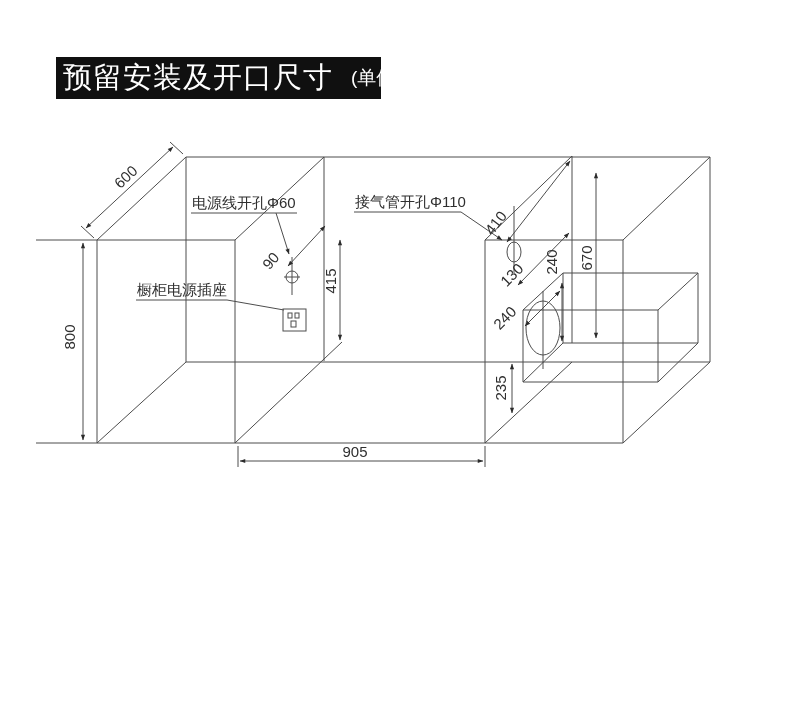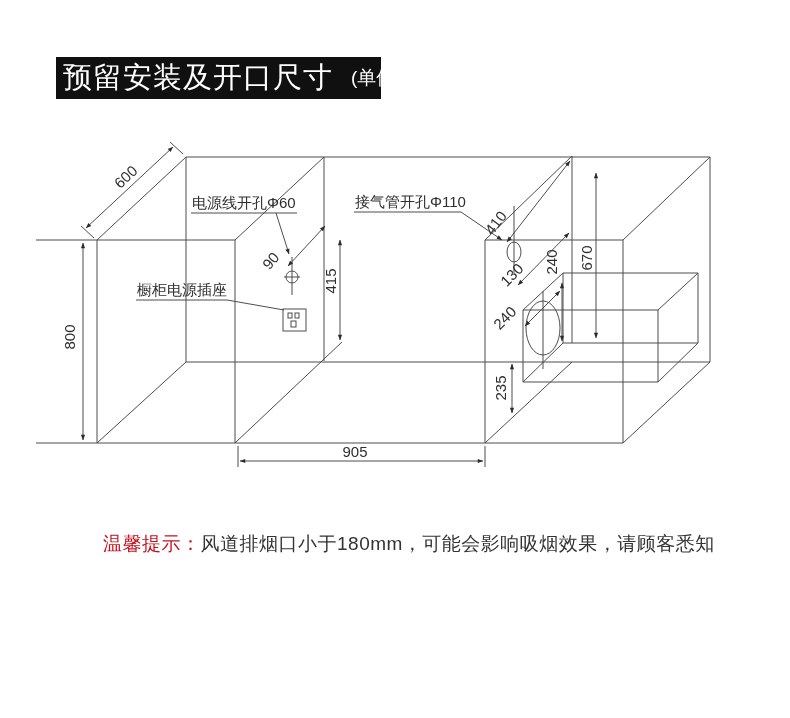--- a/index.html
+++ b/index.html
@@ -144,17 +144,14 @@
     <text x="331" y="286" class="num" text-anchor="middle" transform="rotate(-90 331 281)">415</text>
     <text x="271" y="266" class="num" text-anchor="middle" transform="rotate(-50 271 261)">90</text>
     <text x="496" y="228" class="num" text-anchor="middle" transform="rotate(-52 496 223)">410</text>
     <text x="587" y="263" class="num" text-anchor="middle" transform="rotate(-90 587 258)">670</text>
     <text x="512" y="280" class="num" text-anchor="middle" transform="rotate(-45 512 275)">130</text>
     <text x="505" y="323" class="num" text-anchor="middle" transform="rotate(-45 505 318)">240</text>
     <text x="552" y="267" class="num" text-anchor="middle" transform="rotate(-90 552 262)">240</text>
     <text x="501" y="393" class="num" text-anchor="middle" transform="rotate(-90 501 388)">235</text>
   </svg>
 
-  <div class="note">
-    <span class="prefix">温馨提示：</span><span>风道排烟口小于180mm，可能会影响吸烟效果，请顾客悉知</span>
-  </div>
 
 </div>
 
 </body></html>

